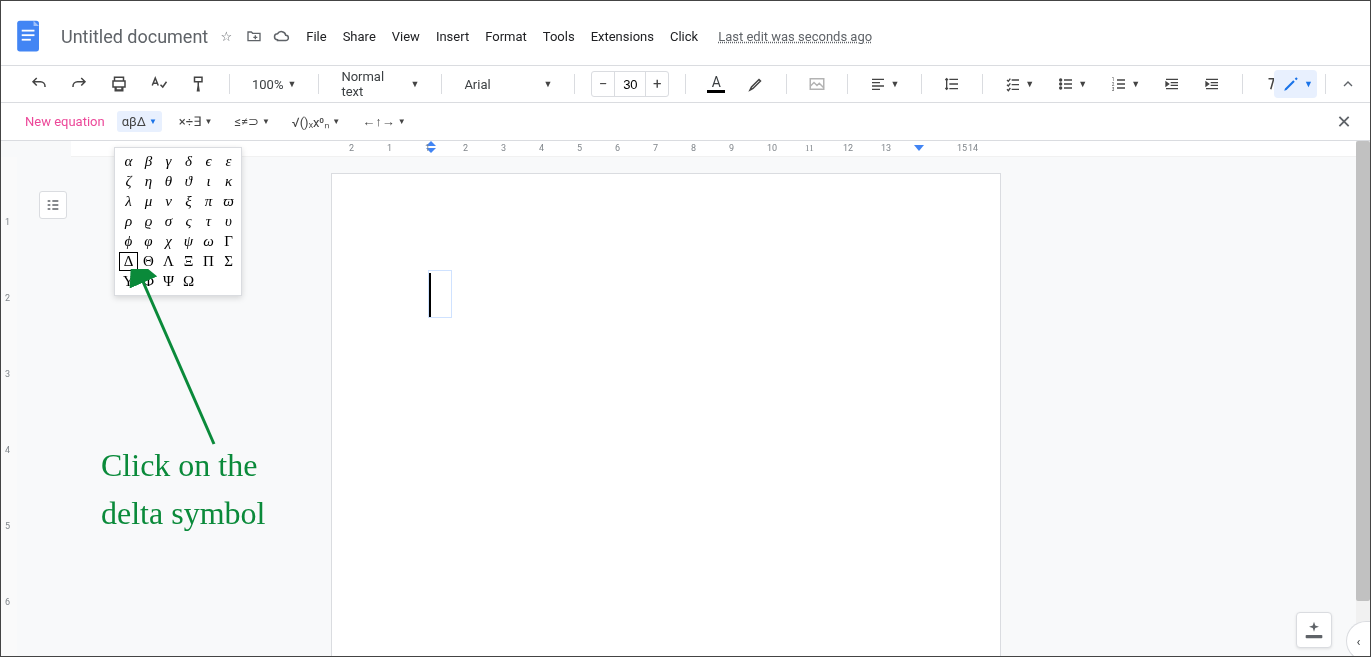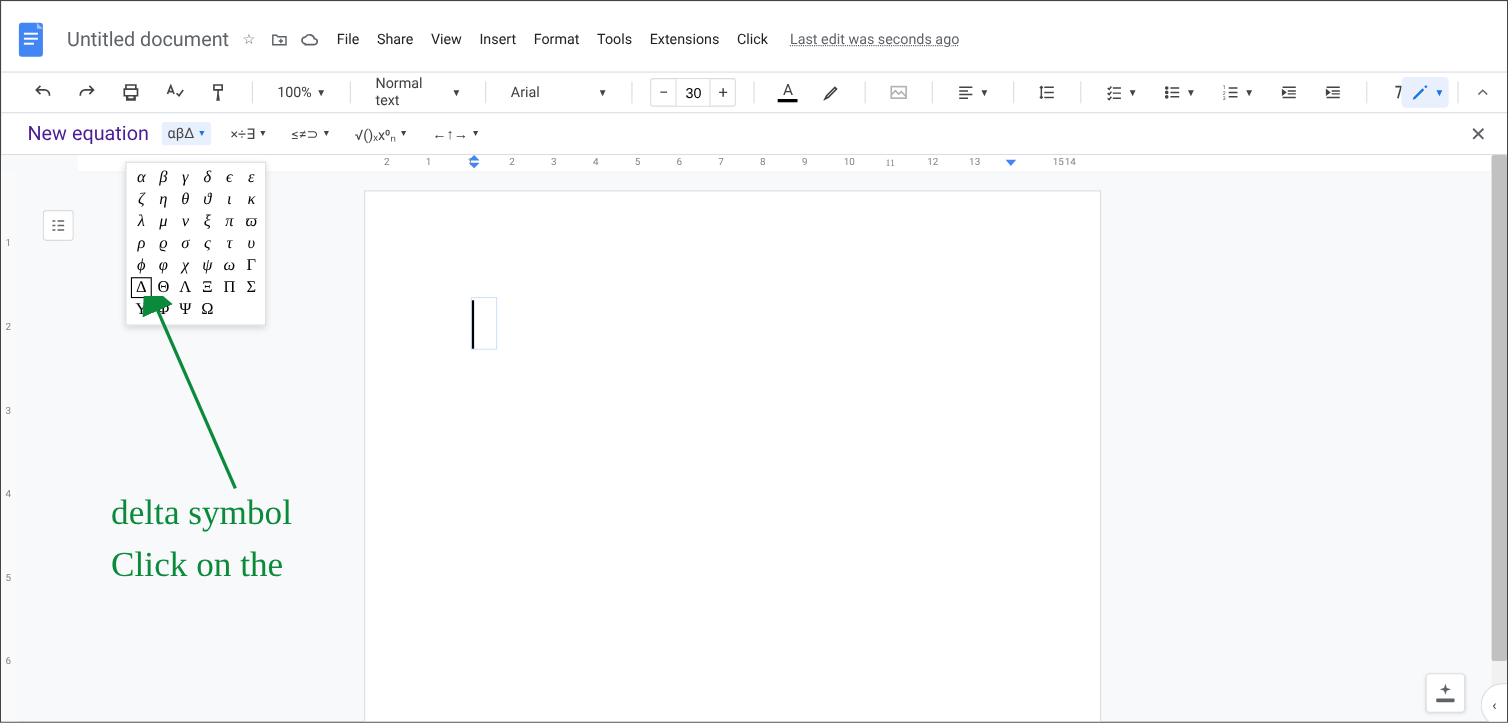--- a/index.html
+++ b/index.html
@@ -30,21 +30,21 @@
   .fs-btn { width:22px; height:24px; display:flex; align-items:center; justify-content:center; cursor:pointer; font-size:15px; color:#444;}
   .fs-input { width:32px; height:24px; text-align:center; font-size:13px; border:none; border-left:1px solid #dadce0; border-right:1px solid #dadce0; outline:none;}
   .text-color-btn { width:28px; height:28px; display:flex; flex-direction:column; align-items:center; justify-content:center; cursor:pointer;}
   .text-color-btn .letter { font-size:14px; font-weight:400; line-height:14px;}
   .text-color-btn .bar { width:18px; height:3px; background:#000; margin-top:1px;}
   .toolbar-right { position:absolute; right:8px; display:flex; align-items:center; gap:4px;}
   .editing-btn { display:flex; align-items:center; height:28px; padding:0 4px 0 8px; background:#e8f0fe; border-radius:4px;}
   
   
   .eq-toolbar { display:flex; align-items:center; height:38px; border-bottom:1px solid #dadce0; padding:0 8px 0 24px; gap:12px; position:relative;}
-  .eq-label { color:#4c1d95; font-size:18px;}
+  .eq-label { color:#ec4899; font-size:13px;}
   .eq-btn { display:flex; align-items:center; gap:3px; cursor:pointer; padding:3px 5px; color:#444; font-size:13px; border-radius:3px;}
   .eq-btn.active { background:#e8f0fe; }
   .eq-btn .arrow { font-size:8px; color:#1a73e8;}
   .eq-close { position:absolute; right:16px; width:20px; height:20px; cursor:pointer; color:#5f6368; font-size:18px; display:flex; align-items:center; justify-content:center;}
   
   
   .greek-dropdown { position:absolute; left:113px; top:146px; width:128px; background:#fff; border:1px solid #dadce0; box-shadow:0 2px 6px rgba(0,0,0,.15); padding:4px; display:grid; grid-template-columns:repeat(6, 19px); gap:1px; font-family:"Times New Roman", serif; z-index:10;}
   .greek-cell { width:19px; height:19px; display:flex; align-items:center; justify-content:center; font-size:15px; font-style:italic; cursor:pointer; color:#000;}
   .greek-cell.selected { border:1px solid #000; font-style:normal;}
   .greek-cell.upright { font-style:normal; }
@@ -378,15 +378,15 @@
 
 <svg class="annotation-arrow" width="100" height="180">
   <defs>
       <marker id="ah" markerWidth="10" markerHeight="10" refX="2" refY="5" orient="auto">
         <polygon points="0,0 10,5 0,10" fill="#0a8a3a"></polygon>
       </marker>
     </defs>
   <line x1="85" y1="175" x2="12" y2="8" stroke="#0a8a3a" stroke-width="3" marker-end="url(#ah)"></line>
 </svg>
 <div class="annotation-text">
+  <div>Click on the</div>
   <div>delta symbol</div>
-  <div>Click on the</div>
 </div>
 
 </body></html>

